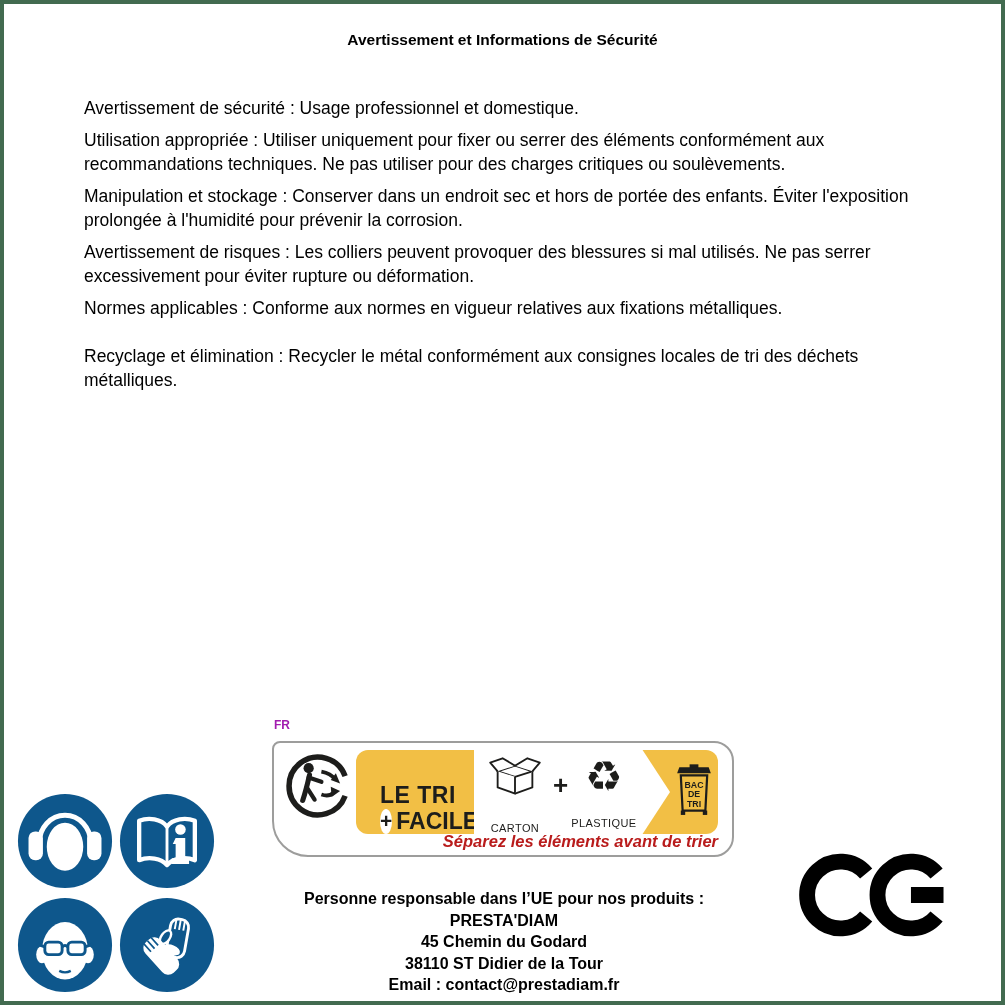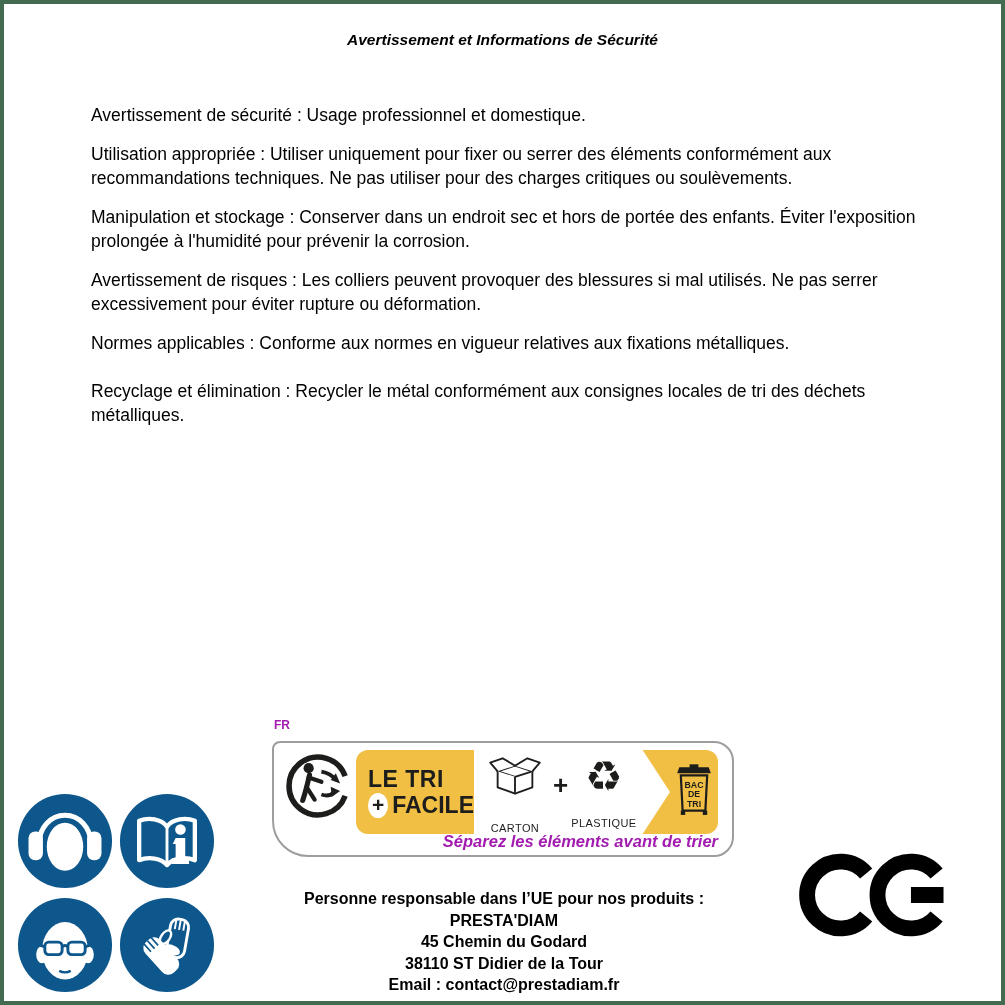--- a/index.html
+++ b/index.html
@@ -8,27 +8,27 @@
     width:1005px;height:1005px;
     box-sizing:border-box;
     border:4px solid #426b50;
     background:#ffffff;
     font-family:"Liberation Sans", sans-serif;
     color:#000;
     overflow:hidden;
   }
   .doc-title{
     position:absolute;top:27px;left:0;width:100%;
-    text-align:center;font-weight:bold;font-size:15.5px;font-style:italic;
+    text-align:center;font-weight:bold;font-size:15.5px;
   }
   .body-text{
     position:absolute;top:84px;left:72px;width:875px;
     font-size:17.5px;line-height:24px;
   }
-  .body-text p{margin:15px;}
+  .body-text p{margin:8px;}
   .body-text p.gap-before{margin-top:24px;}
 
   
   .picto-grid{
     position:absolute;left:13px;top:789px;
     display:grid;grid-template-columns:96px 96px;grid-gap:8px 6px;
   }
   .picto-grid svg{display:block;}
 
   
@@ -37,22 +37,22 @@
     position:absolute;left:268px;top:737px;width:462px;height:116px;
     box-sizing:border-box;background:#fff;border:2px solid #9d9d9c;
     border-radius:8px 20px 20px 36px;
   }
   .triman{position:absolute;left:10px;top:9px;}
   .tri-band{
     position:absolute;left:82px;top:7px;width:362px;height:84px;
     background:#f2bf45;border-radius:12px;display:flex;align-items:stretch;
   }
   .tri-head{
-    width:118px;display:flex;flex-direction:column;justify-content:center;
-    padding-left:12px;box-sizing:border-box;color:#1d1d1b;font-weight:bold;
+    width:118px;display:flex;flex-direction:column;justify-content:flex-end;
+    padding-left:24px;box-sizing:border-box;color:#1d1d1b;font-weight:bold;
   }
   .tri-head .l1{font-size:23px;letter-spacing:0.5px;line-height:26px;}
   .tri-head .l2{display:flex;align-items:center;font-size:23px;line-height:26px;}
   .plus-circle{
     display:inline-flex;align-items:center;justify-content:center;
     width:25px;height:25px;border-radius:50%;background:#fff;color:#1d1d1b;
     font-size:21px;font-weight:bold;margin-right:4px;
   }
   .tri-materials{
     width:196px;background:#fff;
@@ -60,21 +60,21 @@
     display:flex;align-items:center;justify-content:flex-start;
     padding-left:10px;box-sizing:border-box;
   }
   .mat{display:flex;flex-direction:column;align-items:center;margin-right:4px;}
   .mat-label{font-size:11px;font-weight:normal;color:#1d1d1b;letter-spacing:0.4px;margin-top:18px;}
   .mat-plus{font-size:26px;font-weight:bold;color:#1d1d1b;margin:0 3px 14px 3px;}
   .recycle-glyph{font-size:42px;line-height:44px;color:#1d1d1b;}
   .tri-bin{flex:1;display:flex;align-items:center;justify-content:center;}
   .tri-footer{
     position:absolute;right:14px;bottom:4px;
-    font-style:italic;font-weight:bold;font-size:16.5px;color:#a21caf;
+    font-style:italic;font-weight:bold;font-size:16.5px;color:#b91c1c;
   }
 
   
   .address{
     position:absolute;top:884px;left:240px;width:520px;
     text-align:center;font-weight:bold;font-size:16px;line-height:21.5px;
   }
   
   .ce-mark{position:absolute;left:795px;top:847px;}
 </style>

